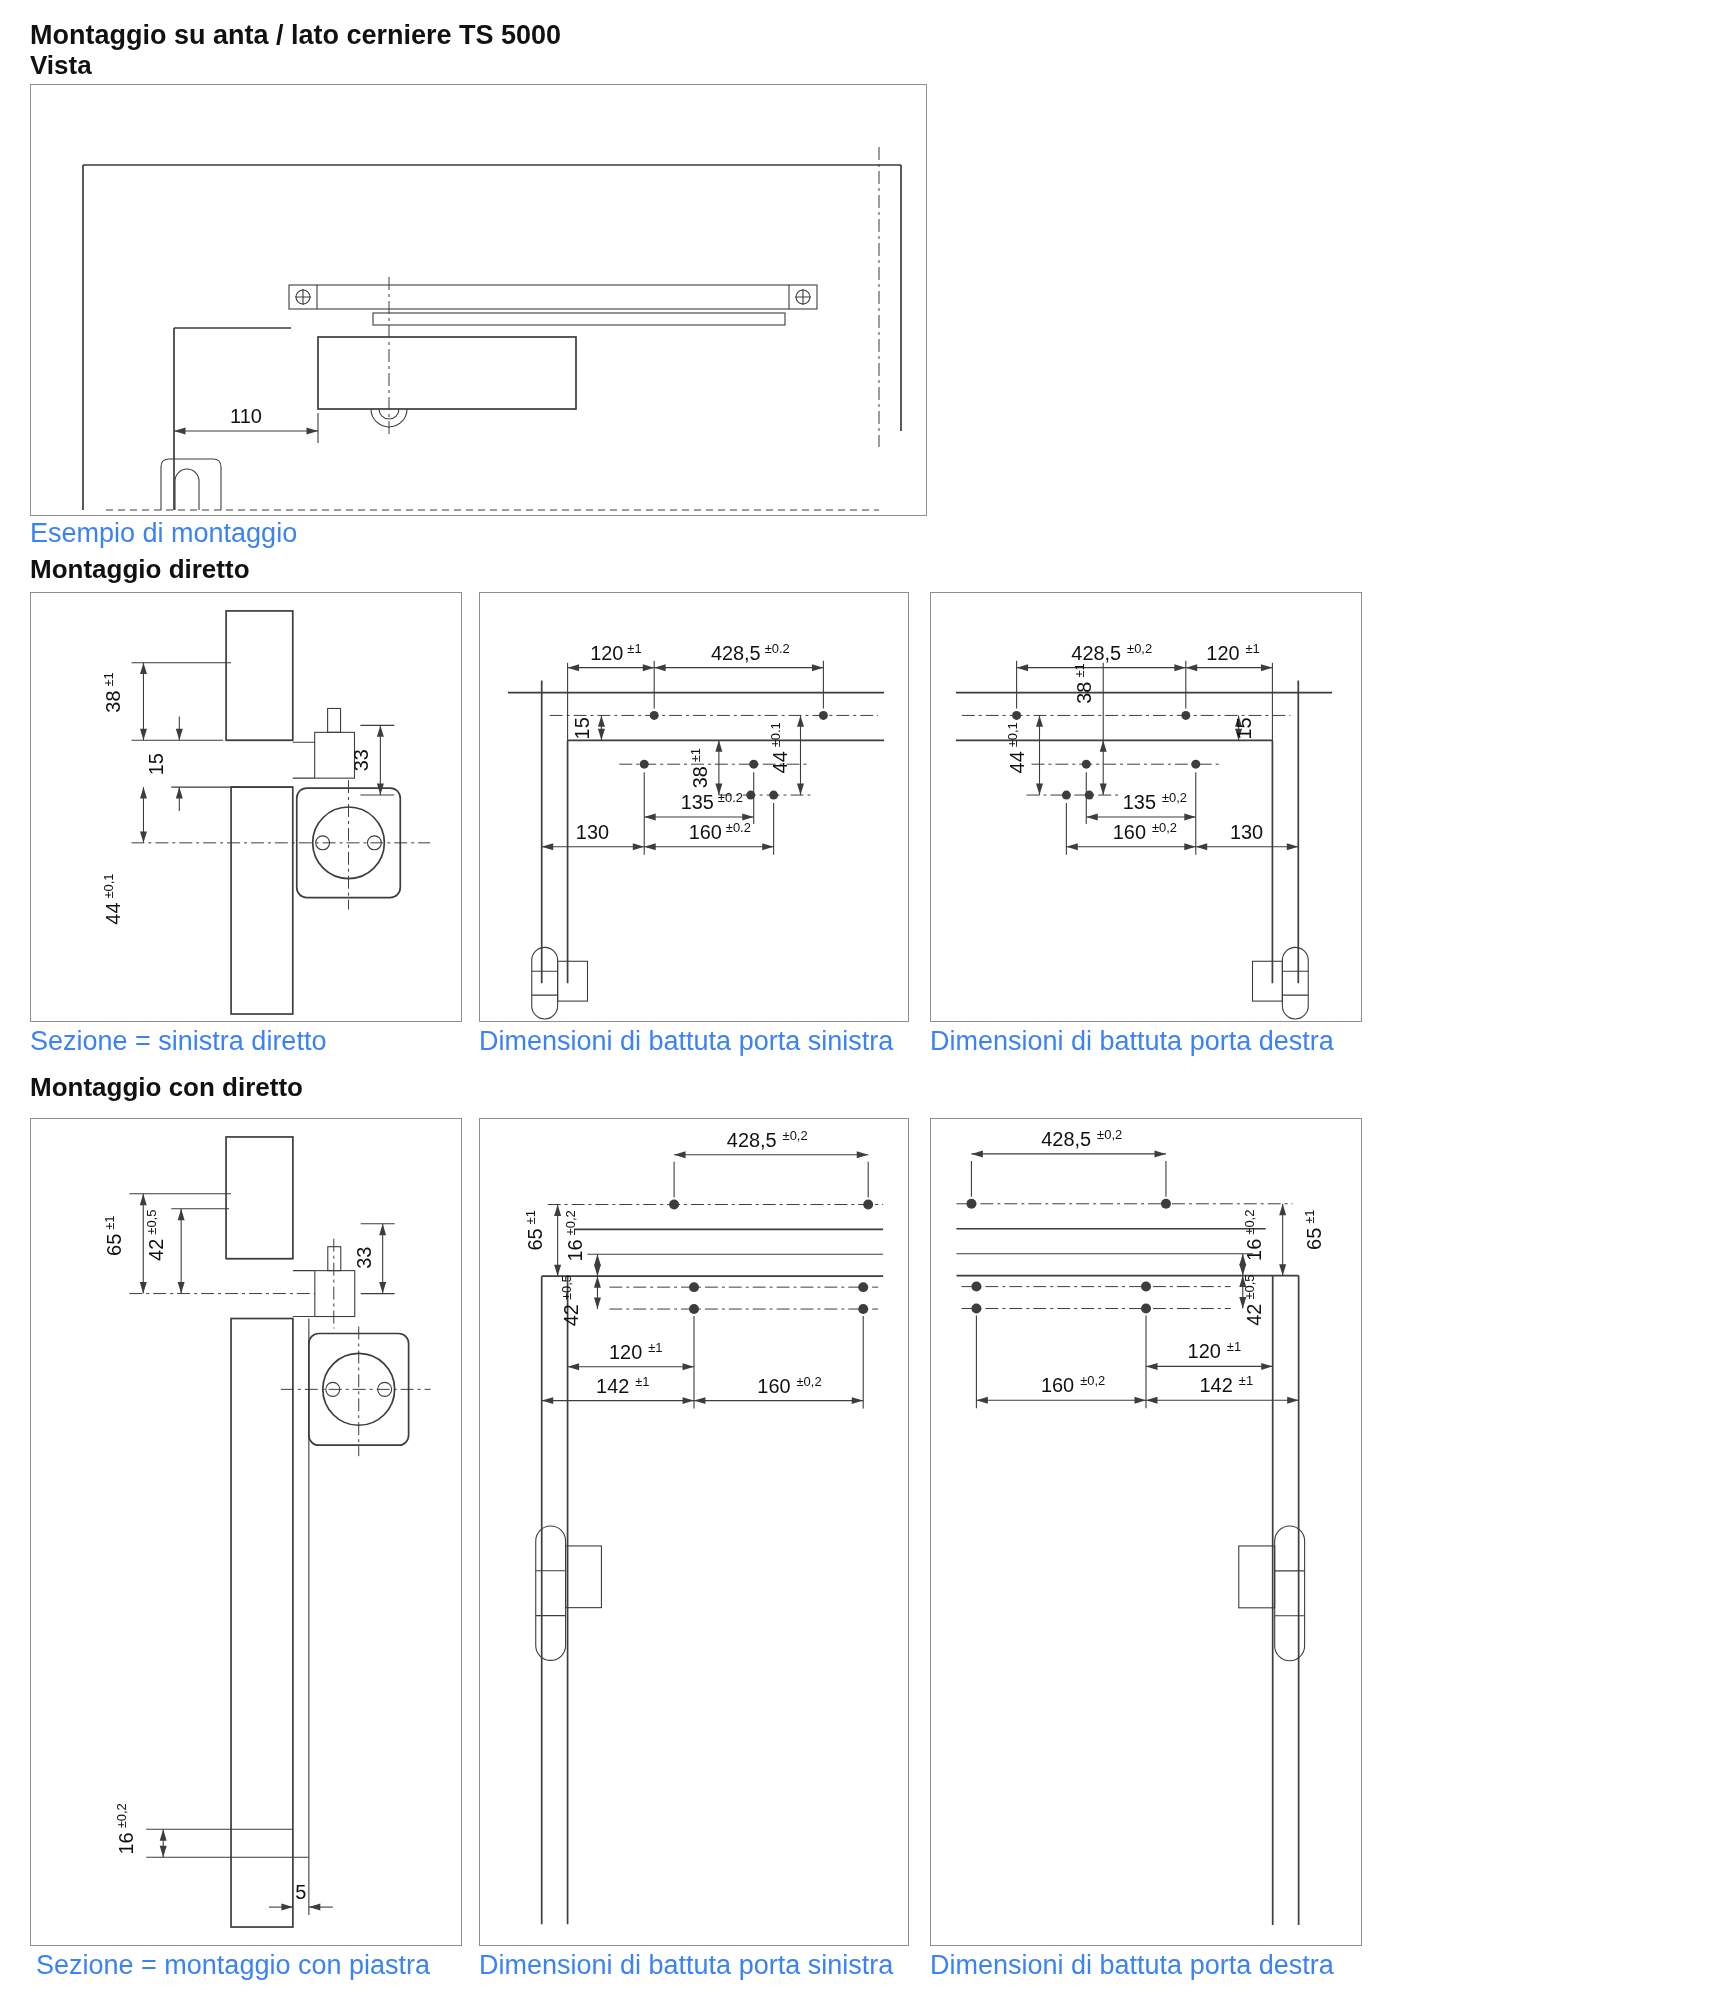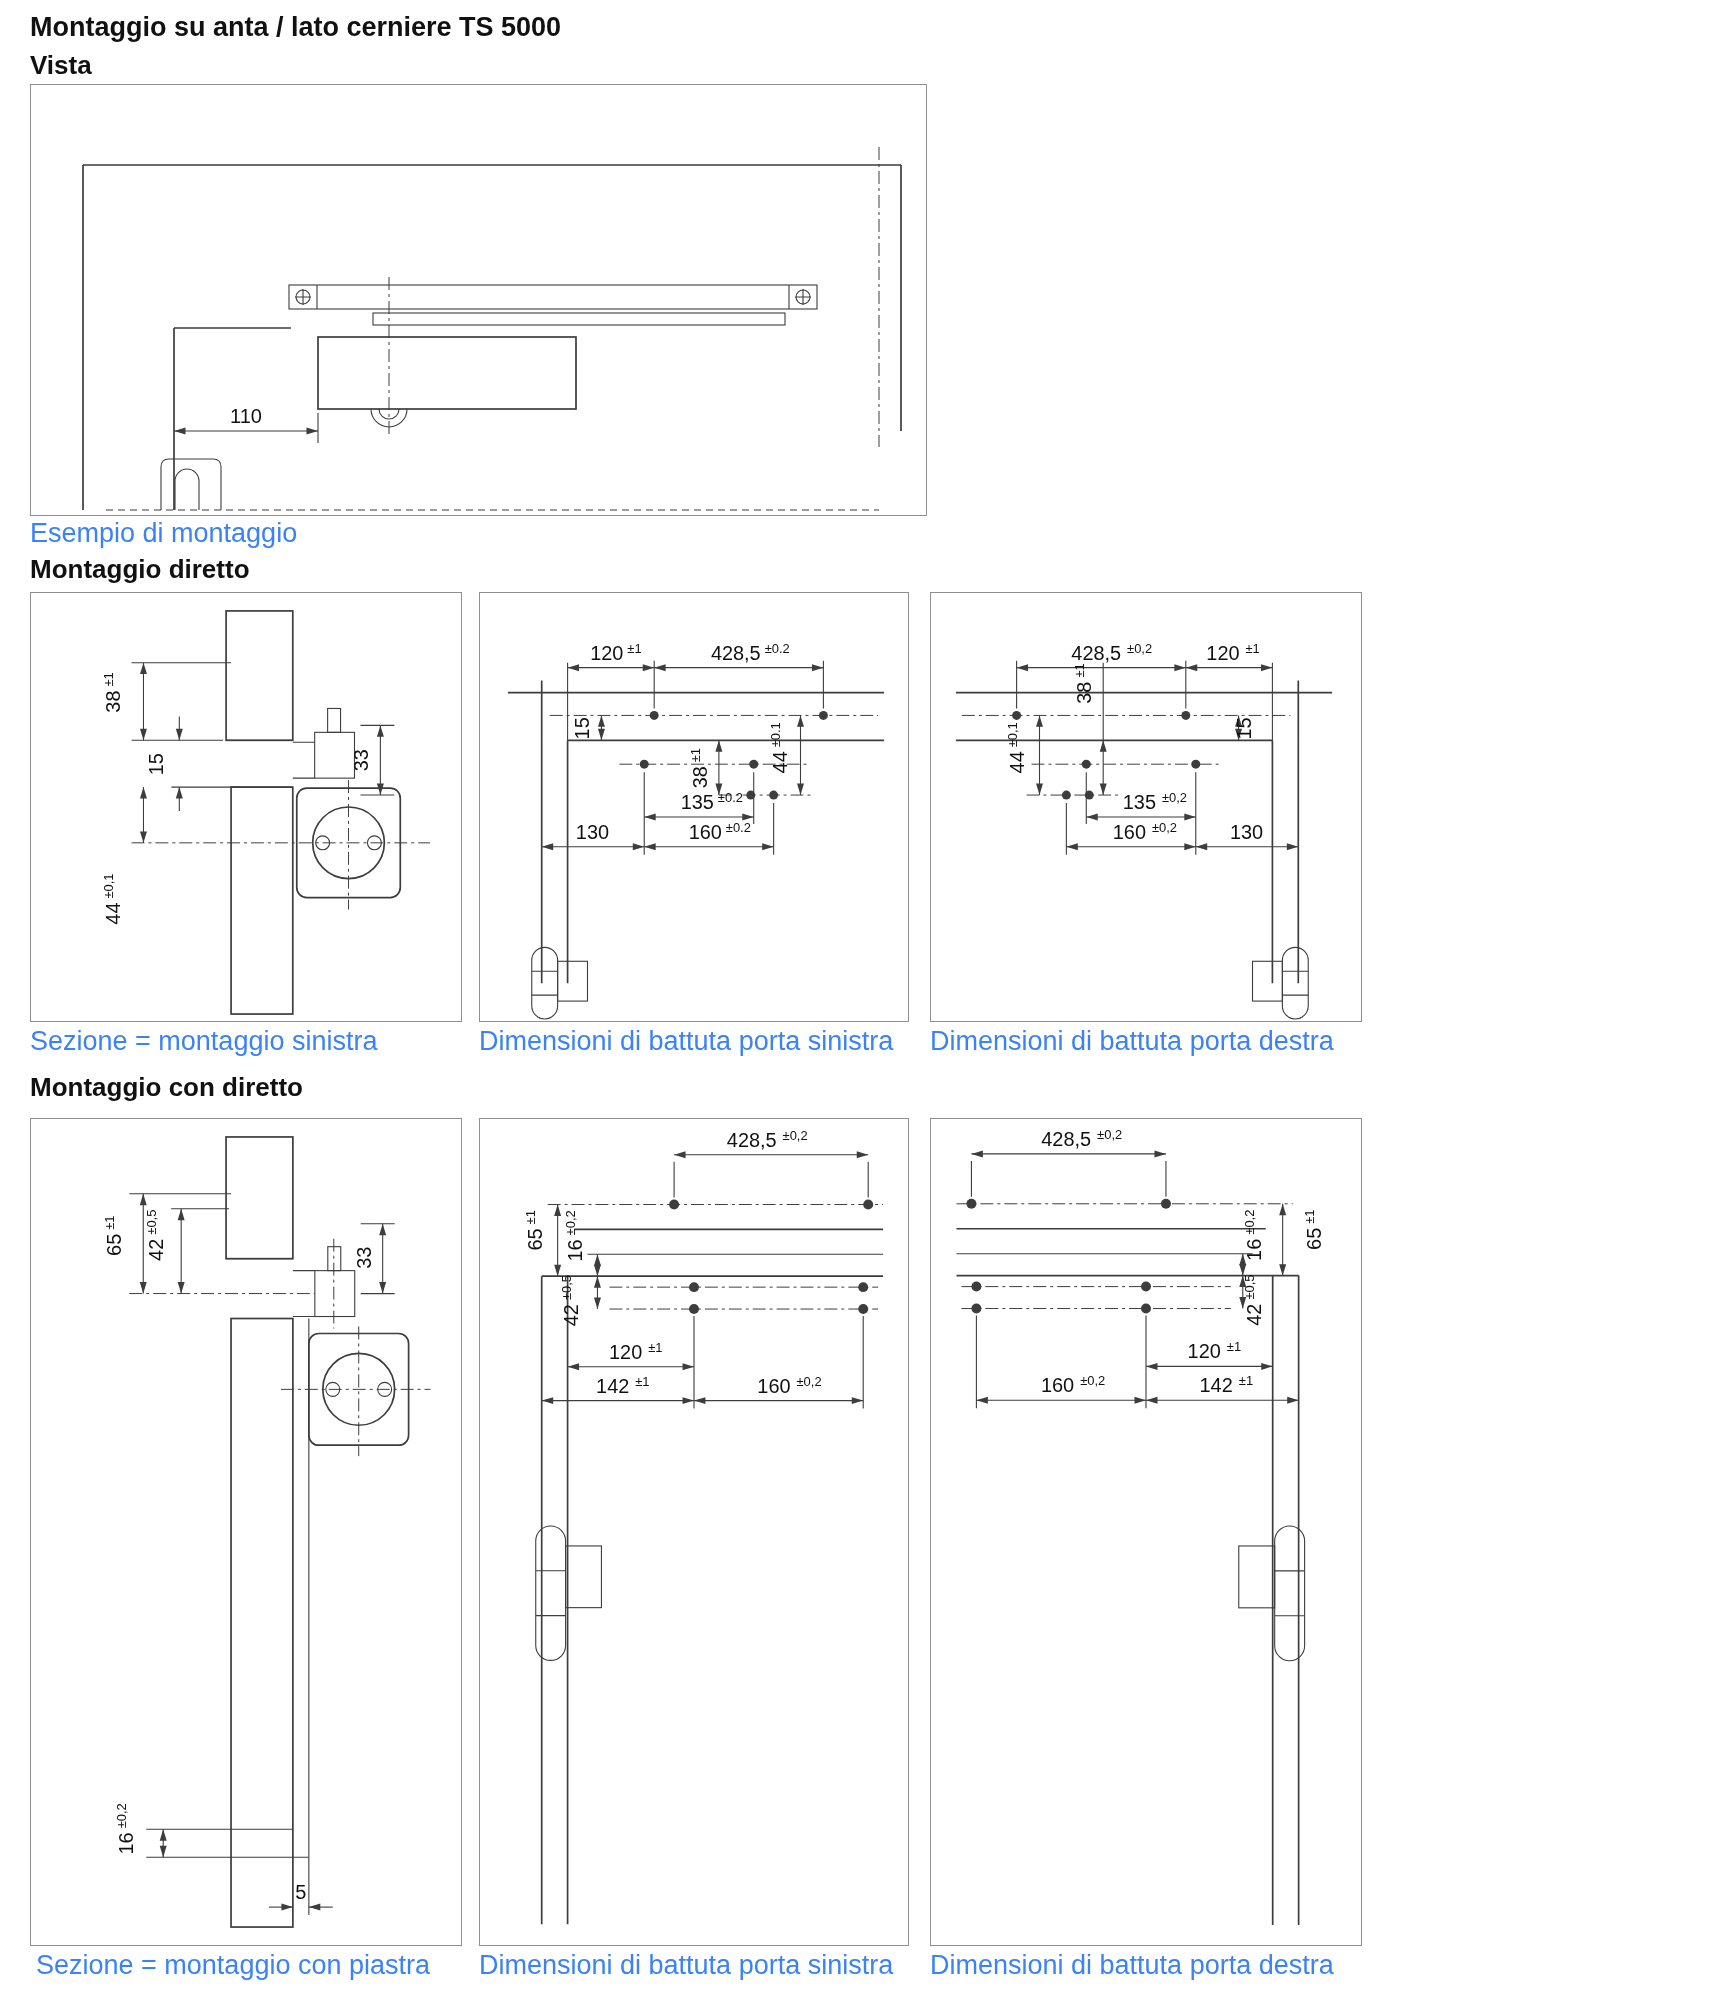--- a/index.html
+++ b/index.html
@@ -1,18 +1,18 @@
 <!DOCTYPE html>
 <html><head>
 <meta charset="utf-8">
 <style>
   html,body{margin:0;padding:0;background:#fff;}
   .page{position:relative;width:1733px;height:2000px;background:#fff;
         font-family:"Liberation Sans",sans-serif;color:#111;overflow:hidden;}
-  .title{position:absolute;font-size:27px;font-weight:bold;white-space:nowrap;}
+  .title{position:absolute;font-size:27px;font-weight:bold;white-space:nowrap;margin-top:8px;}
   .sub{position:absolute;font-size:26px;white-space:nowrap;font-weight:bold;}
   .cap{position:absolute;font-size:27px;white-space:nowrap;color:#3b82f6;}
   .panel{position:absolute;border:1px solid #8f8f8f;background:#fff;box-sizing:border-box;}
   .panel svg{display:block;width:100%;height:100%;}
   .ln{fill:none;stroke:#3d3d3d;stroke-width:1.7;}
   .lt{fill:none;stroke:#3d3d3d;stroke-width:1.1;}
   .cl{fill:none;stroke:#3d3d3d;stroke-width:1;stroke-dasharray:13 4 3 4;}
   .dsh{fill:none;stroke:#3d3d3d;stroke-width:1.2;stroke-dasharray:7 5;}
   .dim{fill:none;stroke:#3d3d3d;stroke-width:1.1;}
   .hole{fill:#3d3d3d;stroke:none;}
@@ -268,21 +268,21 @@
         <text class="t" x="231" y="210">±0,2</text>
       </g>
       <g>
         <text class="d" x="215" y="247" text-anchor="end">160</text>
         <text class="t" x="221" y="240">±0,2</text>
       </g>
       <text class="d" x="316" y="247" text-anchor="middle">130</text>
     </svg>
   </div>
 
-  <div class="cap" style="left:30px;top:1026px">Sezione = montaggio sinistra</div>
+  <div class="cap" style="left:30px;top:1026px">Sezione = sinistra diretto</div>
   <div class="cap" style="left:479px;top:1026px">Dimensioni di battuta porta sinistra</div>
   <div class="cap" style="left:930px;top:1026px">Dimensioni di battuta porta destra</div>
 
   <div class="sub" style="left:30px;top:1072px">Montaggio con diretto</div>
 
   <div class="panel" style="left:30px;top:1118px;width:432px;height:828px">
     <svg viewBox="0 0 430 828">
       <defs>
         <marker id="p1-s" markerWidth="14" markerHeight="9" refX="1.5" refY="4.5" orient="auto" markerUnits="userSpaceOnUse">
             <path d="M1.5 4.5 L13 1 L13 8 Z" fill="#3d3d3d"></path>

